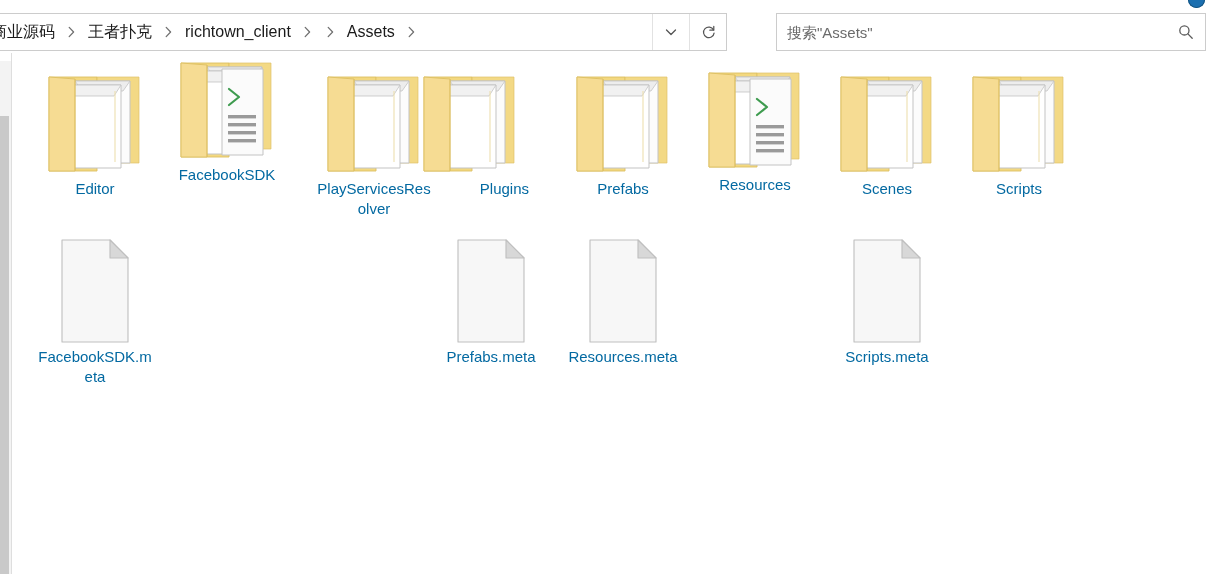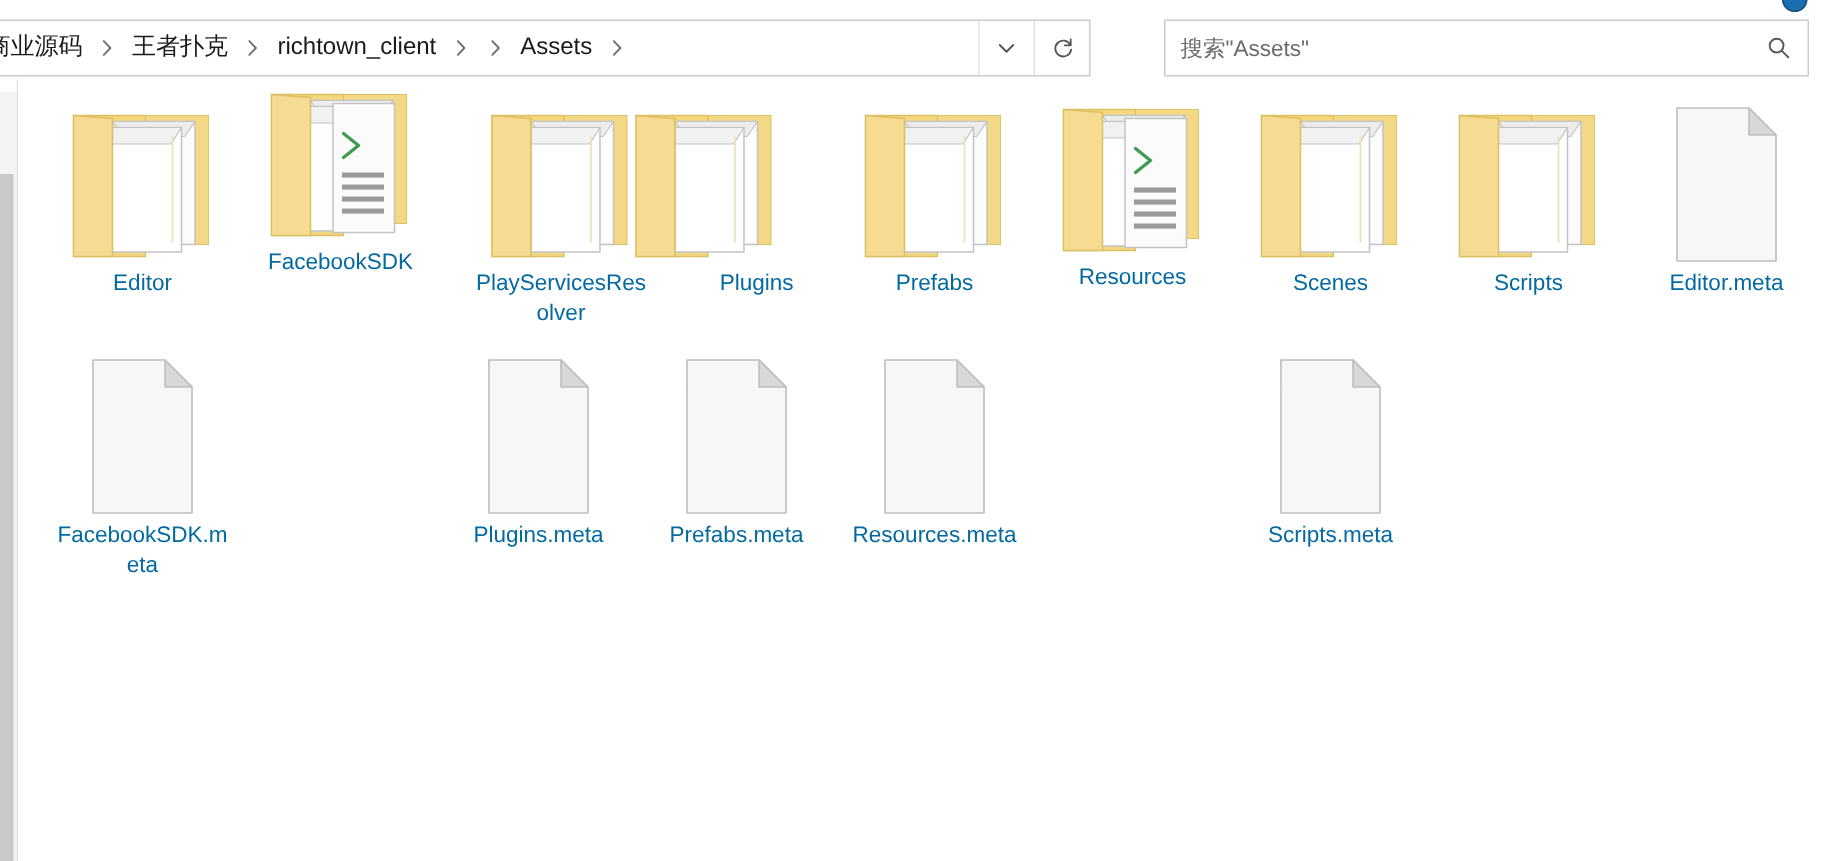--- a/index.html
+++ b/index.html
@@ -462,69 +462,51 @@
       <path d="M36 29 L36 99" stroke="#efe2b6" stroke-width="1.4"></path>
       <path d="M80 24 L80 95" stroke="#efe2b6" stroke-width="1.2"></path>
     </g>
 
     <path d="M14 10 L14 104 L40 104 L40 12 Z" fill="#f6dc93" stroke="#ddbf63" stroke-width="0.9"></path>
     <path d="M40 12 L40 104" stroke="#ddbf63" stroke-width="0.8"></path>
   </svg>
           </div>
           <div class="item-label">Scenes</div>
         </div>
-        <div class="item" style="left: 1079px; top: 14px;">
+        <div class="item" style="left: 23px; top: 182px;">
           <div class="item-icon">
   <svg class="file-svg" width="120" height="112" viewBox="0 0 120 112">
     <path d="M27 5 L75 5 L93 23 L93 107 L27 107 Z" fill="#f7f7f7" stroke="#bfbfbf" stroke-width="1.1" stroke-linejoin="round"></path>
     <path d="M75 5 L75 23 L93 23 Z" fill="#d8d8d8" stroke="#bfbfbf" stroke-width="1.1" stroke-linejoin="round"></path>
   </svg>
           </div>
-          <div class="item-label">Editor.meta</div>
-        </div>
-        <div class="item" style="left: 23px; top: 182px;">
+          <div class="item-label">FacebookSDK.meta</div>
+        </div>
+        <div class="item" style="left: 419px; top: 182px;">
           <div class="item-icon">
   <svg class="file-svg" width="120" height="112" viewBox="0 0 120 112">
     <path d="M27 5 L75 5 L93 23 L93 107 L27 107 Z" fill="#f7f7f7" stroke="#bfbfbf" stroke-width="1.1" stroke-linejoin="round"></path>
     <path d="M75 5 L75 23 L93 23 Z" fill="#d8d8d8" stroke="#bfbfbf" stroke-width="1.1" stroke-linejoin="round"></path>
   </svg>
           </div>
-          <div class="item-label">FacebookSDK.meta</div>
-        </div>
-        <div class="item" style="left: 287px; top: 182px;">
+          <div class="item-label">Prefabs.meta</div>
+        </div>
+        <div class="item" style="left: 551px; top: 182px;">
           <div class="item-icon">
   <svg class="file-svg" width="120" height="112" viewBox="0 0 120 112">
     <path d="M27 5 L75 5 L93 23 L93 107 L27 107 Z" fill="#f7f7f7" stroke="#bfbfbf" stroke-width="1.1" stroke-linejoin="round"></path>
     <path d="M75 5 L75 23 L93 23 Z" fill="#d8d8d8" stroke="#bfbfbf" stroke-width="1.1" stroke-linejoin="round"></path>
   </svg>
           </div>
-          <div class="item-label">Plugins.meta</div>
-        </div>
-        <div class="item" style="left: 419px; top: 182px;">
+          <div class="item-label">Resources.meta</div>
+        </div>
+        <div class="item" style="left: 815px; top: 182px;">
           <div class="item-icon">
   <svg class="file-svg" width="120" height="112" viewBox="0 0 120 112">
     <path d="M27 5 L75 5 L93 23 L93 107 L27 107 Z" fill="#f7f7f7" stroke="#bfbfbf" stroke-width="1.1" stroke-linejoin="round"></path>
     <path d="M75 5 L75 23 L93 23 Z" fill="#d8d8d8" stroke="#bfbfbf" stroke-width="1.1" stroke-linejoin="round"></path>
   </svg>
           </div>
-          <div class="item-label">Prefabs.meta</div>
-        </div>
-        <div class="item" style="left: 551px; top: 182px;">
-          <div class="item-icon">
-  <svg class="file-svg" width="120" height="112" viewBox="0 0 120 112">
-    <path d="M27 5 L75 5 L93 23 L93 107 L27 107 Z" fill="#f7f7f7" stroke="#bfbfbf" stroke-width="1.1" stroke-linejoin="round"></path>
-    <path d="M75 5 L75 23 L93 23 Z" fill="#d8d8d8" stroke="#bfbfbf" stroke-width="1.1" stroke-linejoin="round"></path>
-  </svg>
-          </div>
-          <div class="item-label">Resources.meta</div>
-        </div>
-        <div class="item" style="left: 815px; top: 182px;">
-          <div class="item-icon">
-  <svg class="file-svg" width="120" height="112" viewBox="0 0 120 112">
-    <path d="M27 5 L75 5 L93 23 L93 107 L27 107 Z" fill="#f7f7f7" stroke="#bfbfbf" stroke-width="1.1" stroke-linejoin="round"></path>
-    <path d="M75 5 L75 23 L93 23 Z" fill="#d8d8d8" stroke="#bfbfbf" stroke-width="1.1" stroke-linejoin="round"></path>
-  </svg>
-          </div>
           <div class="item-label">Scripts.meta</div>
         </div>
       </div>
   </div>
 </div>
 
 </body></html>

